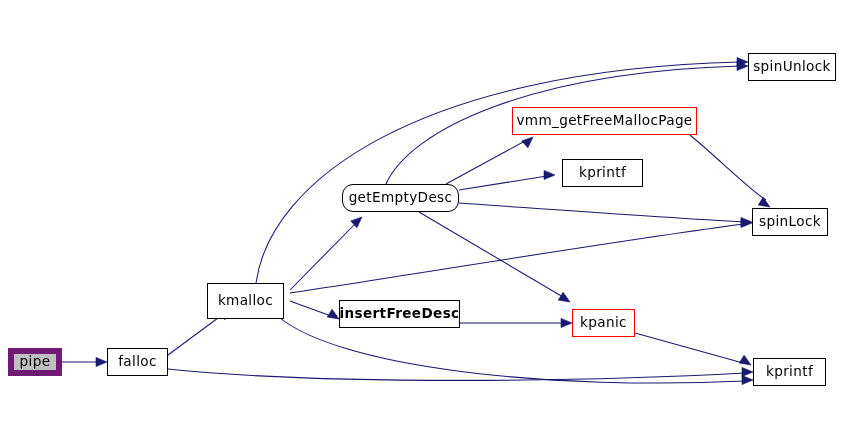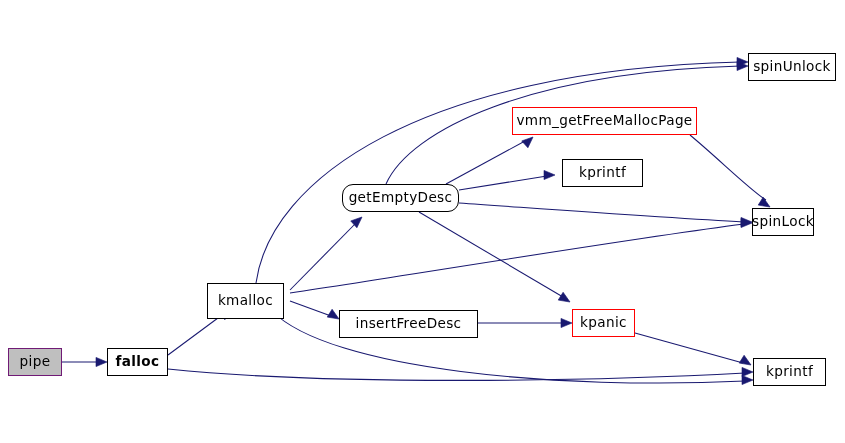--- a/index.html
+++ b/index.html
@@ -46,21 +46,21 @@
     color: #000000;
     font-family: "DejaVu Sans", sans-serif;
     font-size: 13.6px;
     letter-spacing: 0.35px;
     white-space: nowrap;
     line-height: 1;
     z-index: 5;
   }
   .node.root {
     background: #bfbfbf;
-    border: 1px solid #701a75;
+    border: 6px solid #701a75;
   }
   .node.red {
     border: 1px solid #ff0000;
   }
   .node-label {
     display: block;
     pointer-events: none;
   }
 </style>
 </head>
@@ -98,39 +98,39 @@
       <polygon points="0,0 -11,-4.6 -11,4.6" class="arrow-head" transform="translate(770,207) rotate(32)"></polygon>
       <path d="M460,323 L564,323" class="edge-path"></path>
       <polygon points="0,0 -11,-4.6 -11,4.6" class="arrow-head" transform="translate(572,323) rotate(0)"></polygon>
       <path d="M635,333 L743,363" class="edge-path"></path>
       <polygon points="0,0 -11,-4.6 -11,4.6" class="arrow-head" transform="translate(751,365) rotate(32)"></polygon>
     </svg>
   <div id="node-layer">
       <div class="node root" style="left: 8px; top: 348px; width: 54px; height: 28px;">
         <span class="node-label">pipe</span>
       </div>
-      <div class="node" style="left: 107px; top: 348px; width: 61px; height: 28px; font-weight: bold;">
+      <div class="node" style="left: 107px; top: 348px; width: 61px; height: 28px;">
         <span class="node-label">falloc</span>
       </div>
       <div class="node" style="left: 207px; top: 283px; width: 77px; height: 36px;">
         <span class="node-label">kmalloc</span>
       </div>
       <div class="node" style="left: 342px; top: 184px; width: 117px; height: 28px; border-radius: 11px;">
         <span class="node-label">getEmptyDesc</span>
       </div>
-      <div class="node" style="left: 339px; top: 310px; width: 139px; height: 28px;">
+      <div class="node" style="left: 339px; top: 300px; width: 121px; height: 28px; font-weight: bold;">
         <span class="node-label">insertFreeDesc</span>
       </div>
       <div class="node red" style="left: 512px; top: 107px; width: 185px; height: 28px;">
         <span class="node-label">vmm_getFreeMallocPage</span>
       </div>
       <div class="node" style="left: 562px; top: 159px; width: 81px; height: 28px;">
         <span class="node-label">kprintf</span>
       </div>
-      <div class="node" style="left: 752px; top: 208px; width: 62px; height: 28px;">
+      <div class="node" style="left: 752px; top: 208px; width: 76px; height: 28px;">
         <span class="node-label">spinLock</span>
       </div>
       <div class="node" style="left: 748px; top: 53px; width: 88px; height: 28px;">
         <span class="node-label">spinUnlock</span>
       </div>
       <div class="node red" style="left: 572px; top: 309px; width: 63px; height: 28px; align-items: center;">
         <span class="node-label">kpanic</span>
       </div>
       <div class="node" style="left: 753px; top: 358px; width: 73px; height: 28px;">
         <span class="node-label">kprintf</span>

